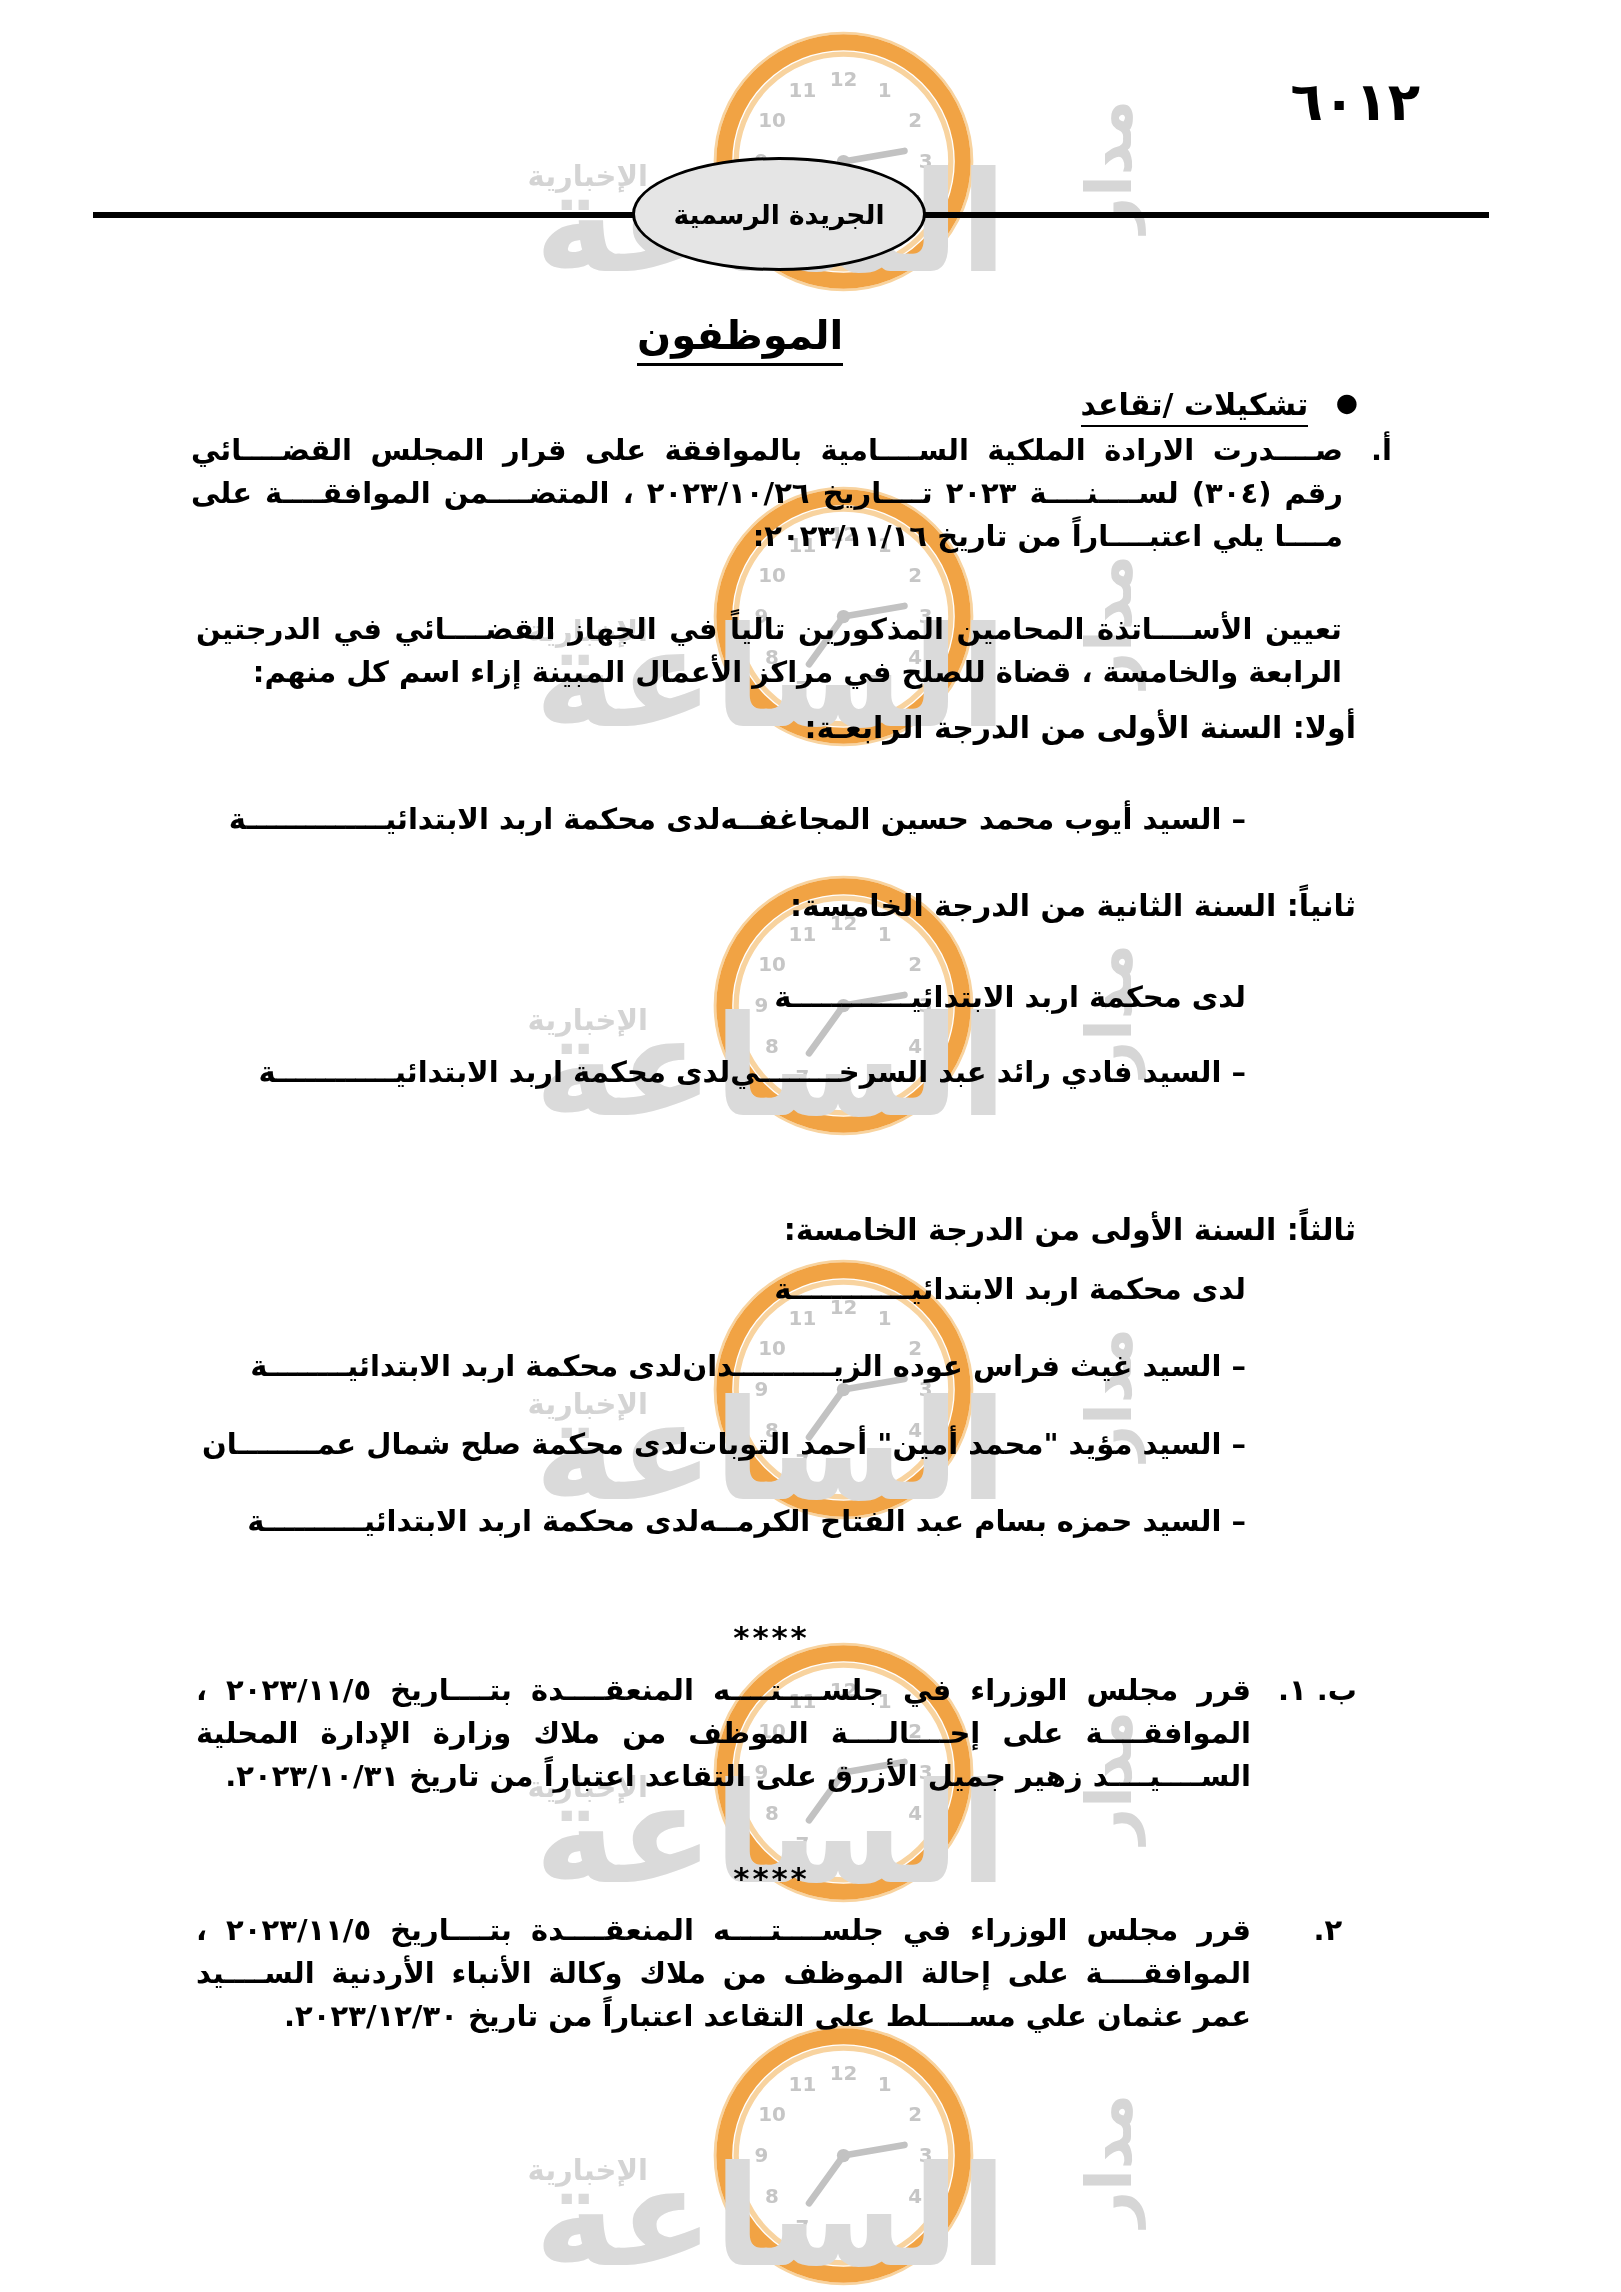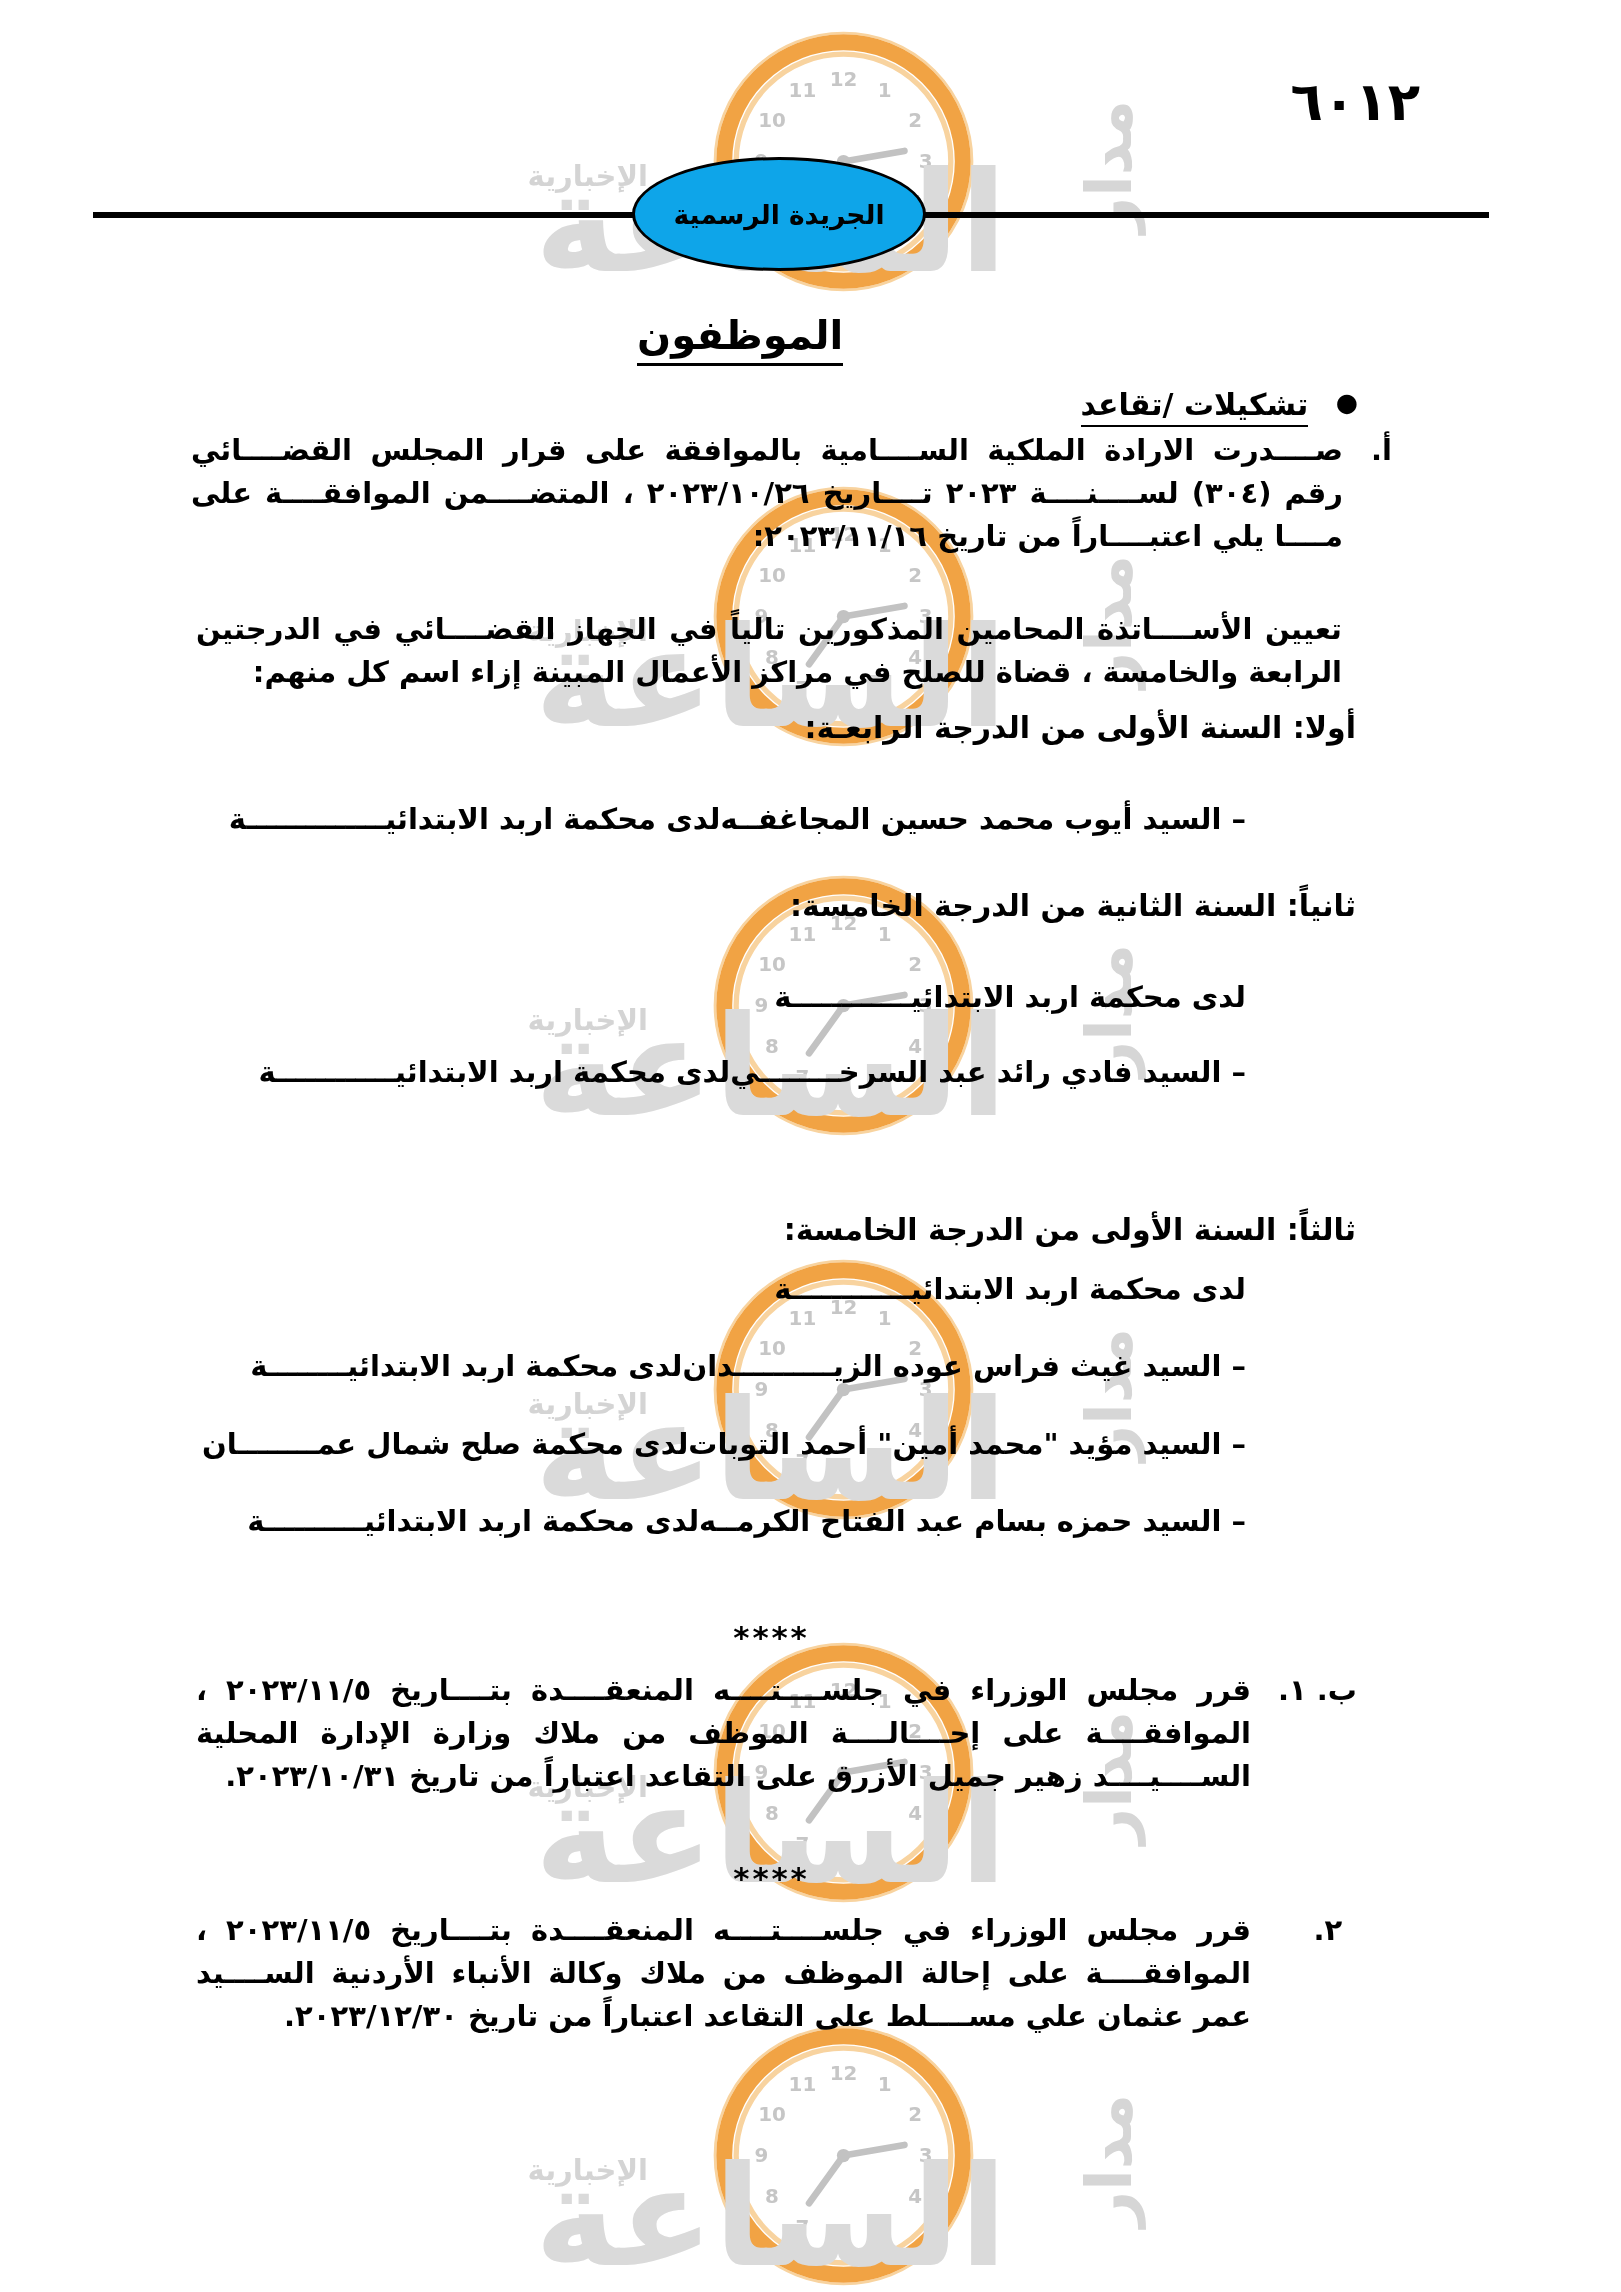--- a/index.html
+++ b/index.html
@@ -23,21 +23,21 @@
 
   
   .doc { position:absolute; z-index:2; direction:rtl; }
 
   .page-number { top:71px; right:201px; font-size:53px; letter-spacing:11.8px; }
 
   .top-rule { position:absolute; z-index:2; top:212px; left:93px; width:1396px; height:5.9px; background:#000; }
 
   .oval {
     top:157px; left:632px; width:294px; height:114px;
-    border:3.9px solid #000; border-radius:50%; background:#0ea5e9; z-index:3;
+    border:3.9px solid #000; border-radius:50%; background:#e5e5e5; z-index:3;
     display:flex; align-items:center; justify-content:center;
     font-size:26.5px;
   }
 
   .doc-title { top:312px; left:637px; width:260px; text-align:left; font-size:40px; }
   .doc-title span { border-bottom:3.9px solid #000; padding-bottom:4.9px; }
 
   .section-heading { top:378px; right:263px; font-size:30px; display:flex; gap:27.4px; align-items:center; }
   .section-heading .txt { border-bottom:2.9px solid #000; padding-bottom:2.9px;margin-top:9px; }
   .section-heading .blt { font-size:25.5px; }

